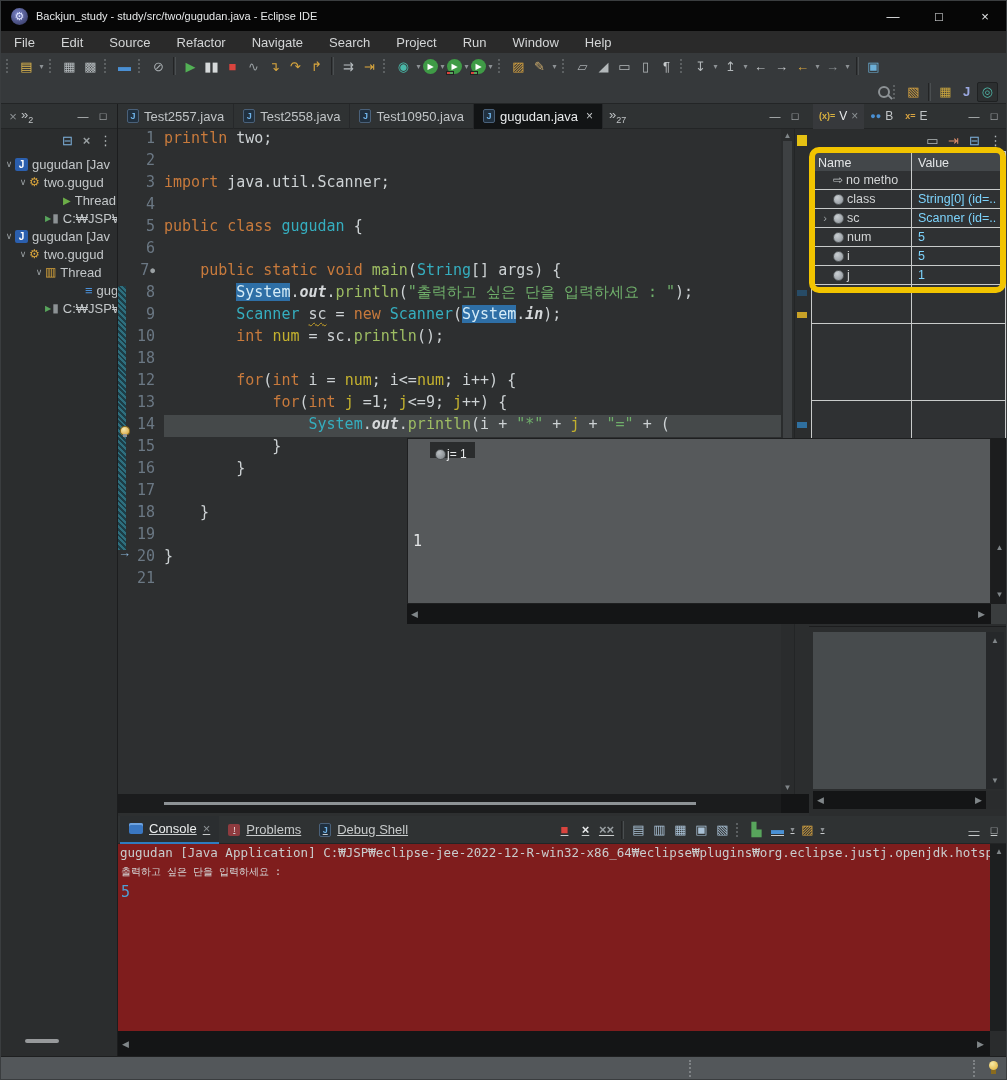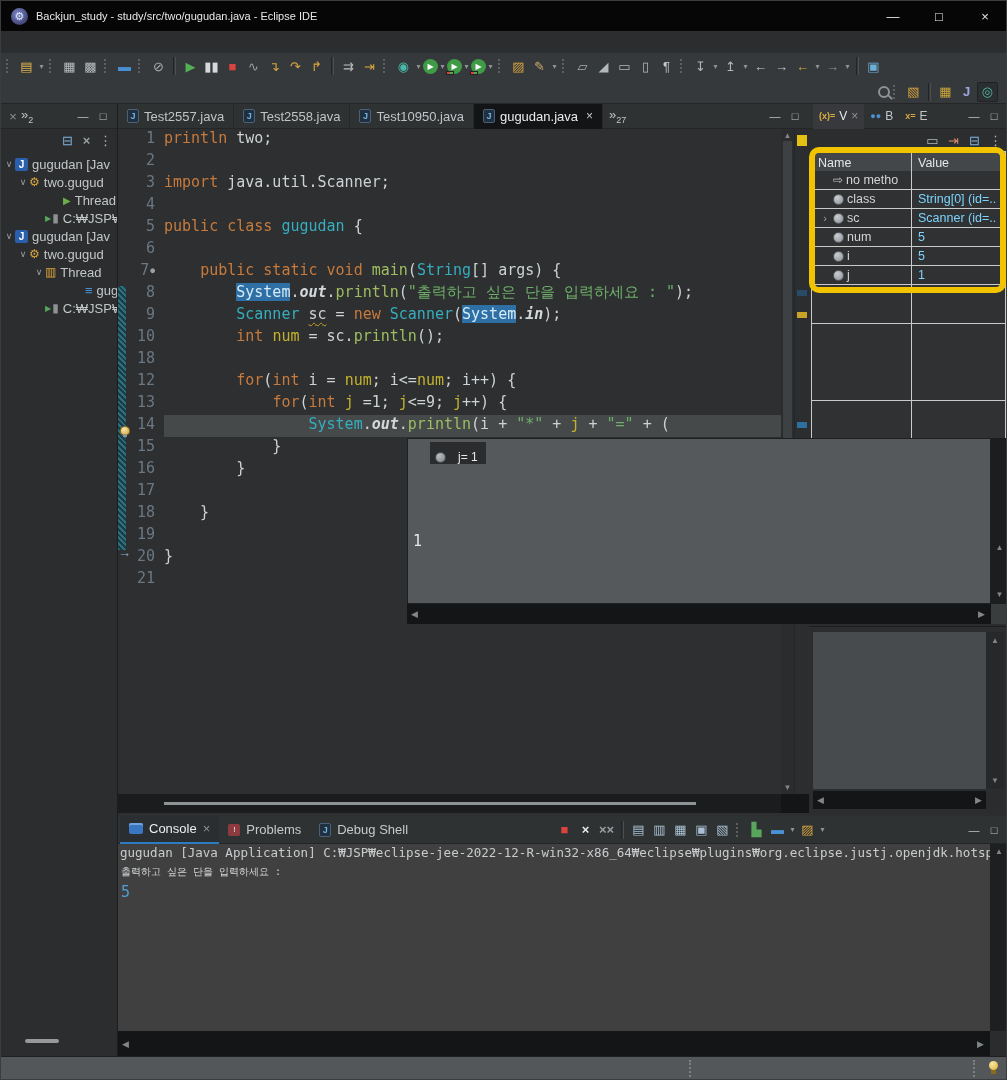--- a/index.html
+++ b/index.html
@@ -115,30 +115,30 @@
   .annotate{position:absolute;left:808px;top:146px;width:197px;height:146px;border:6px solid #f2c400;border-radius:10px;z-index:5;pointer-events:none;}
   .vdetail{position:absolute;left:0;top:522px;width:199px;height:190px;background:#2b2d2e;border-top:1px solid #1c1d1e;}
   .dbox{position:absolute;left:4px;top:5px;width:173px;height:157px;background:#474b4d;}
   .dvs{position:absolute;left:177px;top:5px;width:18px;height:157px;background:#26282a;}
   .dhs{position:absolute;left:4px;top:164px;width:173px;height:18px;background:#141516;}
   .dcorner{position:absolute;left:177px;top:164px;width:18px;height:18px;background:#2a2c2d;}
 
   
   .popup{position:absolute;left:406px;top:437px;width:601px;height:186px;z-index:10;}
   .pbody{position:absolute;left:0;top:0;width:584px;height:166px;background:#56595b;border:1px solid #1e1f20;}
-  .chip{position:absolute;left:22px;top:3px;height:22px;background:#2a2c2d;display:flex;align-items:center;padding:8px 8px 0 5px;gap:12px;}
+  .chip{position:absolute;left:22px;top:3px;height:16px;background:#2a2c2d;display:flex;align-items:center;padding:8px 8px 0 5px;gap:1px;}
   .chipdot{width:11px;height:11px;border-radius:50%;background:radial-gradient(circle at 35% 30%,#b9bec2,#7a8084);border:1px solid #4a4e50;}
   .chiptxt{color:#e8eaeb;font-size:12px;}
   .pval{position:absolute;left:5px;top:93px;font-family:"DejaVu Sans Mono",monospace;font-size:15px;color:#e4e6e7;}
   .pvs{position:absolute;left:584px;top:0;width:17px;height:166px;background:#1c1d1e;}
   .phs{position:absolute;left:0;top:166px;width:584px;height:20px;background:#141516;}
   .pcorner{position:absolute;left:584px;top:166px;width:17px;height:20px;background:#3a3d3e;}
 
   
-  .console{position:absolute;left:117px;top:815px;width:890px;height:240px;background:#404040;}
+  .console{position:absolute;left:117px;top:815px;width:890px;height:240px;background:#7f1d1d;text-decoration:underline;}
   .cstrip{height:28px;padding-left:2px;}
   .ctab{height:28px;display:flex;align-items:center;gap:6px;padding:0 9px;font-size:13px;color:#c6c9ca;}
   .ctab.active{background:#2b2e30;color:#eceeee;border-bottom:2px solid #2e7cc0;}
   .i-console{width:14px;height:11px;background:#3a77c2;border-radius:2px;box-shadow:inset 0 2px 0 #6ea3e0;flex:none;}
   .i-problems{width:12px;height:12px;background:#8e3b3f;border-radius:2px;color:#fff;font-size:8px;display:inline-flex;
               align-items:center;justify-content:center;flex:none;}
   .ctools{margin-left:auto;display:flex;align-items:center;}
   .ccontent{position:absolute;left:0;top:28px;width:872px;height:187px;overflow:hidden;}
   .cinfo{font-family:"DejaVu Sans Mono",monospace;font-size:12.5px;color:#c9cccd;white-space:nowrap;overflow:hidden;height:17px;line-height:17px;padding-left:2px;}
   .cout{font-family:"DejaVu Sans Mono",monospace;font-size:10px;color:#d5d8d9;height:21px;line-height:21px;padding-left:3px;white-space:pre;}
@@ -165,20 +165,32 @@
   <div class="titlebar">
     <span class="applogo">⚙</span>
     <span class="apptitle">Backjun_study - study/src/two/gugudan.java - Eclipse IDE</span>
     <span class="winctl" id="winctl">
         <span>—</span>
         <span>□</span>
         <span>×</span>
       </span>
   </div>
 
+  <div class="menubar" id="menubar">
+      <span>File</span>
+      <span>Edit</span>
+      <span>Source</span>
+      <span>Refactor</span>
+      <span>Navigate</span>
+      <span>Search</span>
+      <span>Project</span>
+      <span>Run</span>
+      <span>Window</span>
+      <span>Help</span>
+    </div>
 
   <div class="tbar">
     <div class="trow" id="trow1">
         <span class="h"></span>
         <span class="ticon" style="color: rgb(224, 184, 78);">▤</span>
         <span class="dd">▾</span>
         <span class="h"></span>
         <span class="ticon" style="color: rgb(182, 188, 191);">▦</span>
         <span class="ticon" style="color: rgb(182, 188, 191);">▩</span>
         <span class="h"></span>

